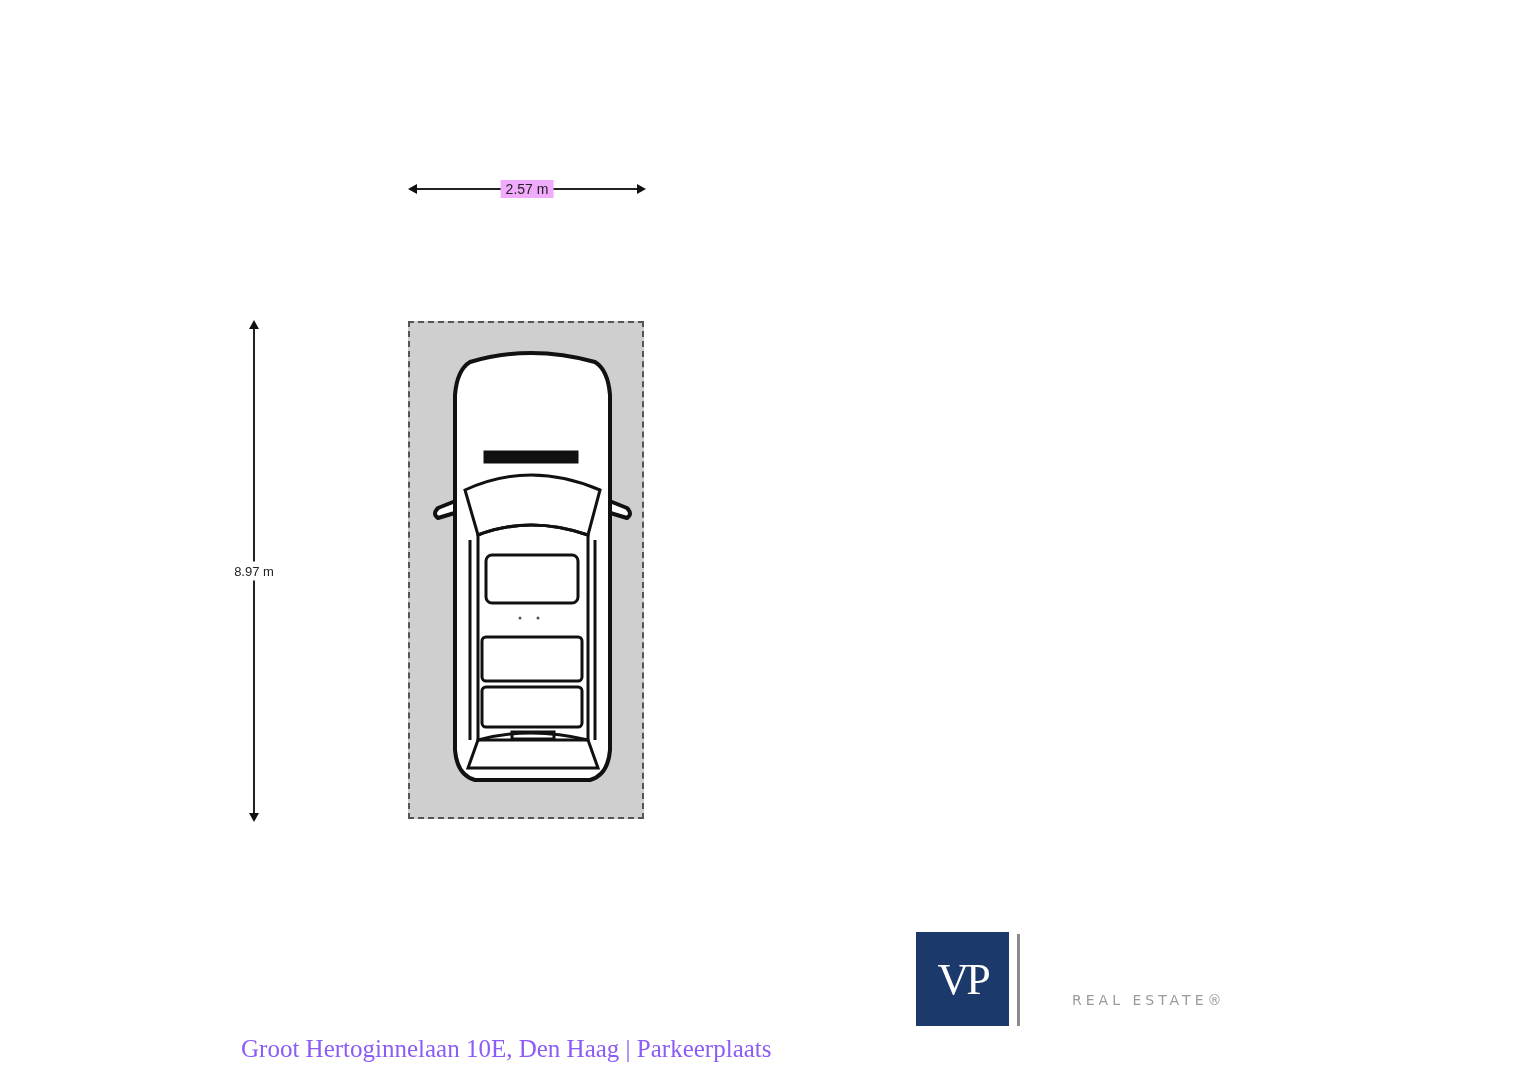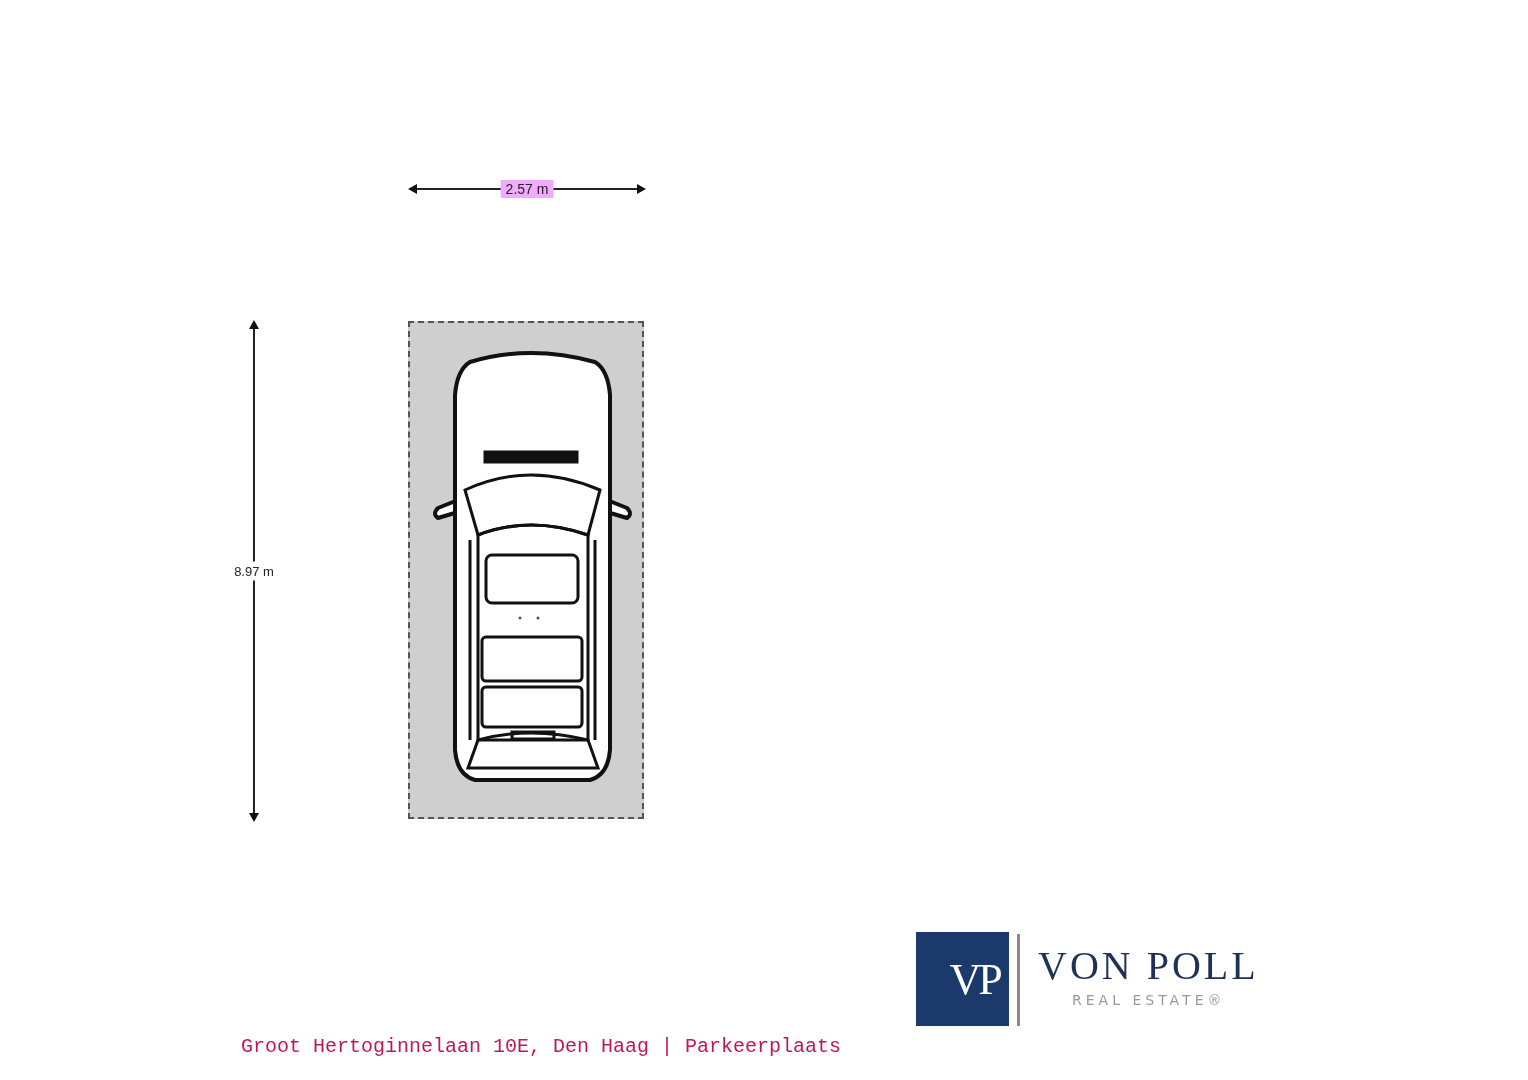--- a/index.html
+++ b/index.html
@@ -12,25 +12,25 @@
 
   .dim-v { position:absolute; left:244px; top:320px; width:20px; height:502px; }
   .dim-v .line { position:absolute; top:8px; bottom:8px; left:9px; width:1.5px; background:#222; }
   .dim-v .arrow-t { position:absolute; top:0; left:5px; width:0; height:0; border-left:5px solid transparent; border-right:5px solid transparent; border-bottom:9px solid #111; }
   .dim-v .arrow-b { position:absolute; bottom:0; left:5px; width:0; height:0; border-left:5px solid transparent; border-right:5px solid transparent; border-top:9px solid #111; }
   .dim-v .label { position:absolute; left:50%; top:50%; transform:translate(-50%,-50%); background:#fff; padding:2px 0; font-size:13px; color:#222; white-space:nowrap; }
 
   .parking { position:absolute; left:408px; top:321px; width:236px; height:498px; background:#cfcfcf; border:2px dashed #555; box-sizing:border-box; }
   .car { position:absolute; left:430px; top:350px; width:205px; height:435px; }
 
-  .footer { position:absolute; left:241px; top:1035px; font-family:Liberation Mono, monospace; font-size:20px; color:#be185d; }
+  .footer { position:absolute; left:241px; top:1035px; font-family:Liberation Serif, serif; font-size:25px; color:#8b5cf6; }
 
   .logo { position:absolute; left:916px; top:932px; width:370px; height:96px; }
   .logo .box { position:absolute; left:0; top:0; width:93px; height:94px; background:#1b3a6b; }
-  .logo .mono { position:absolute; left:0; top:0; width:93px; height:94px; display:flex; align-items:center; justify-content:center; font-family:"Liberation Serif", serif; font-size:44px; color:#ffffff; letter-spacing:-3px;margin-left:12px; }
+  .logo .mono { position:absolute; left:0; top:0; width:93px; height:94px; display:flex; align-items:center; justify-content:center; font-family:"Liberation Serif", serif; font-size:44px; color:#ffffff; letter-spacing:-3px; }
   .logo .divider { position:absolute; left:101px; top:2px; width:3px; height:92px; background:#8a8a8a; }
   .logo .name { position:absolute; left:122px; top:10px; font-family:"Liberation Serif", serif; font-size:40px; color:#1f3256; letter-spacing:3px; }
   .logo .sub { position:absolute; left:156px; top:60px; font-family:"DejaVu Sans", sans-serif; font-size:14px; color:#9a9a9a; letter-spacing:4px; }
 </style>
 </head>
 <body>
 
 <div class="dim-h">
   <div class="line"></div>
   <div class="arrow-l"></div>
@@ -77,15 +77,14 @@
   <circle cx="90" cy="268" r="1.5" fill="#555"></circle>
   <circle cx="108" cy="268" r="1.5" fill="#555"></circle>
 </svg>
 
 <div class="footer">Groot Hertoginnelaan 10E, Den Haag | Parkeerplaats</div>
 
 <div class="logo">
   <div class="box"></div>
   <div class="mono">VP</div>
   <div class="divider"></div>
-  <div class="name">VON POLL</div>
   <div class="sub">REAL ESTATE®</div>
 </div>
 
 </body></html>

